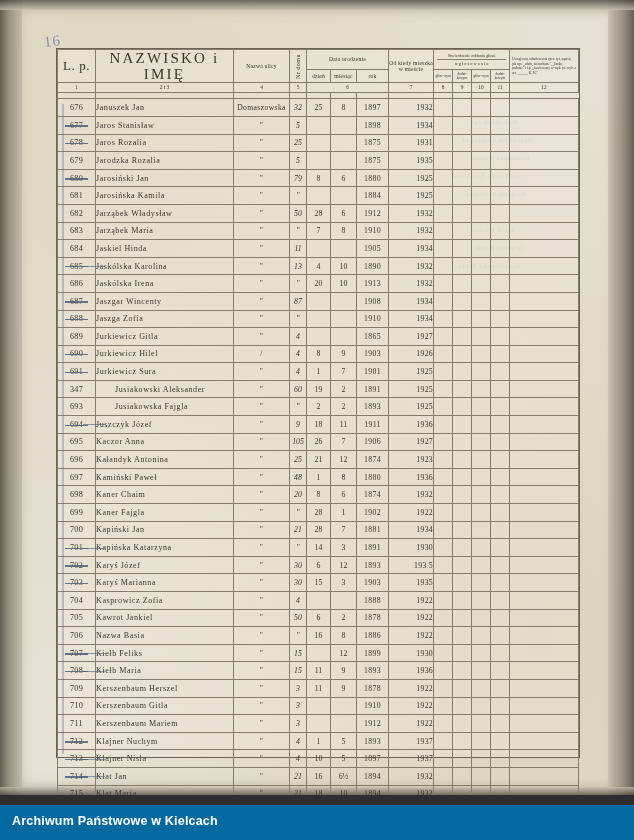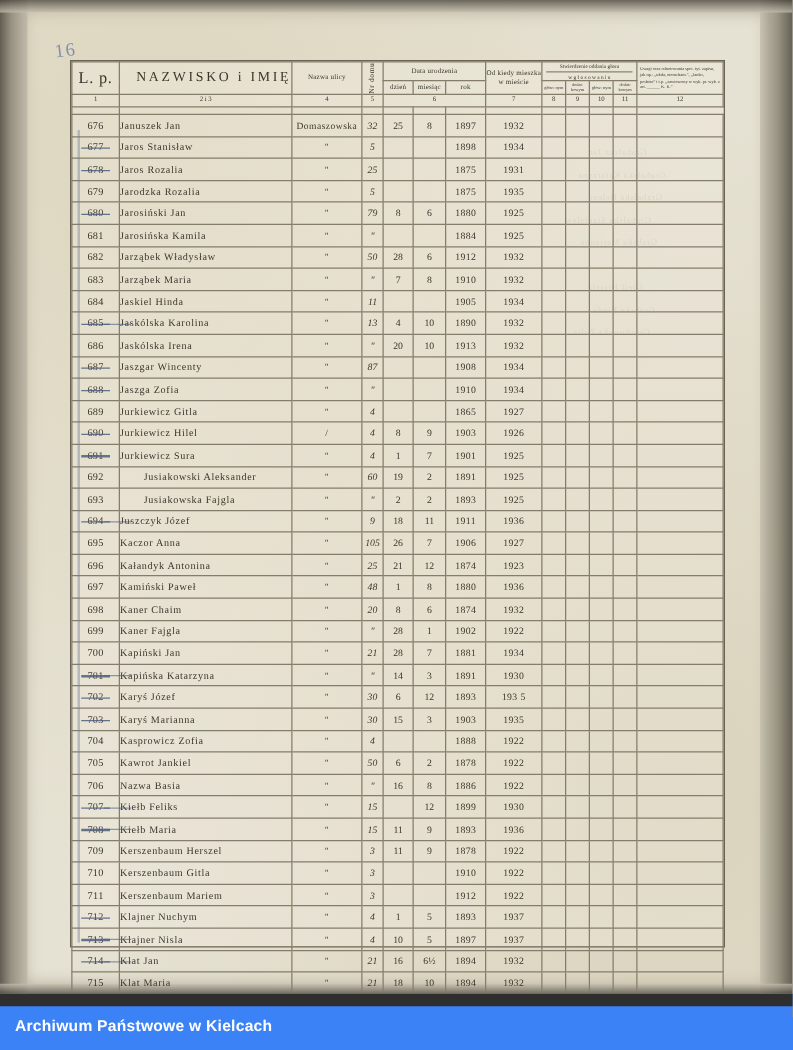--- a/index.html
+++ b/index.html
@@ -81,41 +81,41 @@
   }
 
   
   thead th {
     font-weight:normal;
     text-align:center;
     line-height:1.08;
     background:rgba(236,231,216,.3);
   }
   .h-main  { font-size:13px; letter-spacing:.6px; }
-  .h-big   { font-size:11px; letter-spacing:2.2px;text-align:right; }
+  .h-big   { font-size:15px; letter-spacing:2.2px; }
   .h-small { font-size:5.6px; letter-spacing:.2px; }
   .h-tiny  { font-size:4.3px; letter-spacing:0; line-height:1.25; }
   .h-micro { font-size:3.5px; line-height:1.3; letter-spacing:0; }
   .vert {
     writing-mode:vertical-rl; transform:rotate(180deg);
     font-size:6px; letter-spacing:.5px; white-space:nowrap;
     margin:0 auto;
   }
   .numrow th { font-size:5.4px; height:10px; color:#5c5647; }
 
   
   tbody td { height:17.6px; font-size:8px; }
   .c-lp     { text-align:center; font-size:8.2px; letter-spacing:.3px; position:relative; }
   .c-name   { padding-left:13px; letter-spacing:.55px; font-size:8.1px; white-space:nowrap;margin-top:28px; }
   .c-name.indent { padding-left:19px; }
   .c-street { text-align:center; font-size:7.6px; letter-spacing:.4px; }
   .c-num    { text-align:center; font-size:7.8px;font-style:italic; }
   .c-day,.c-mon { text-align:center; font-size:7.8px; }
   .c-year   { text-align:center; font-size:7.8px; letter-spacing:.3px; }
-  .c-since  { text-align:center; font-size:7.8px; letter-spacing:.3px; }
+  .c-since  { text-align:right; font-size:7.8px; letter-spacing:.3px; }
   .c-blank  { }
 
   
   .struck .lp-text { position:relative; color:#4a443a; }
   .struck .lp-text::after {
     content:""; position:absolute; left:-5px; right:-5px; top:52%;
     height:1.3px; background:#4c5f7e; opacity:.85;
   }
   
   .leader::before {
@@ -134,21 +134,21 @@
     position:absolute; color:#9aa08d; opacity:.30;
     font-family:"Liberation Serif", serif; font-size:7px;
     letter-spacing:.6px; white-space:nowrap;
     transform:scaleX(-1);
     pointer-events:none;
   }
 
   
   #footer-bar {
     position:absolute; left:0; bottom:0; width:634px; height:45px;
-    background:#3b82f6;
+    background:#0369a1;
   }
   #footer-bar .strip {
     position:absolute; left:0; top:0; width:634px; height:10px;
     background:#2e2e2e;
   }
   #footer-text {
     position:absolute; left:12px; top:19px;
     color:#ffffff; font-size:12.5px; font-weight:bold;
     font-family:"Liberation Sans", sans-serif;
     letter-spacing:.2px;
@@ -484,21 +484,21 @@
             <td class="c-mon">7</td>
             <td class="c-year">1901</td>
             <td class="c-since">1925</td>
             <td class="c-blank"></td>
             <td class="c-blank"></td>
             <td class="c-blank"></td>
             <td class="c-blank"></td>
             <td class="c-blank"></td>
           </tr>
           <tr>
-            <td class="c-lp"><span class="lp-text">692</span></td>
+            <td class="c-lp"><span class="lp-text">347</span></td>
             <td class="c-name indent">Jusiakowski Aleksander</td>
             <td class="c-street">"</td>
             <td class="c-num">60</td>
             <td class="c-day">19</td>
             <td class="c-mon">2</td>
             <td class="c-year">1891</td>
             <td class="c-since">1925</td>
             <td class="c-blank"></td>
             <td class="c-blank"></td>
             <td class="c-blank"></td>

